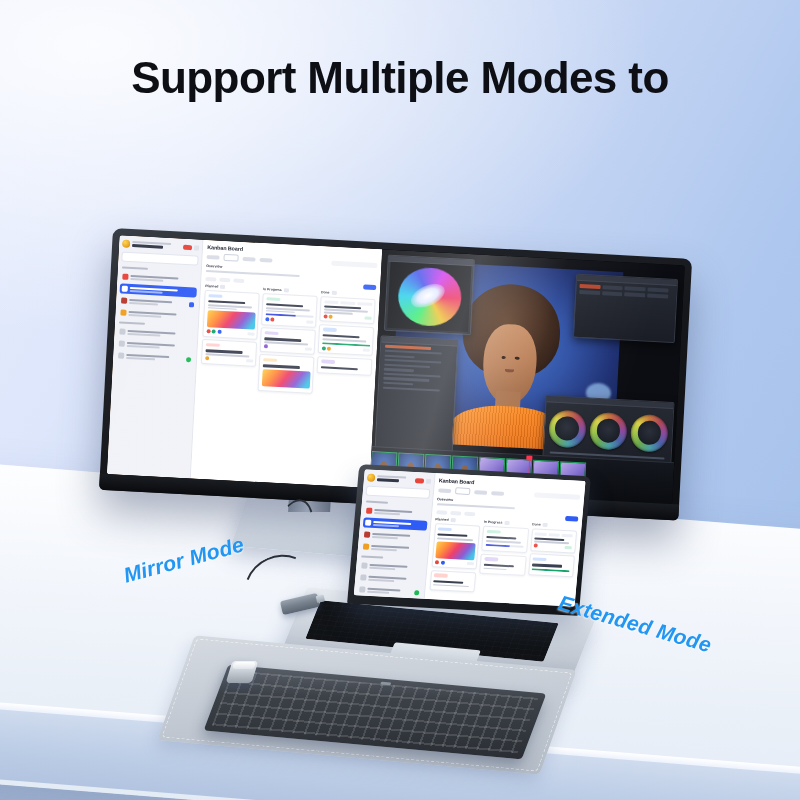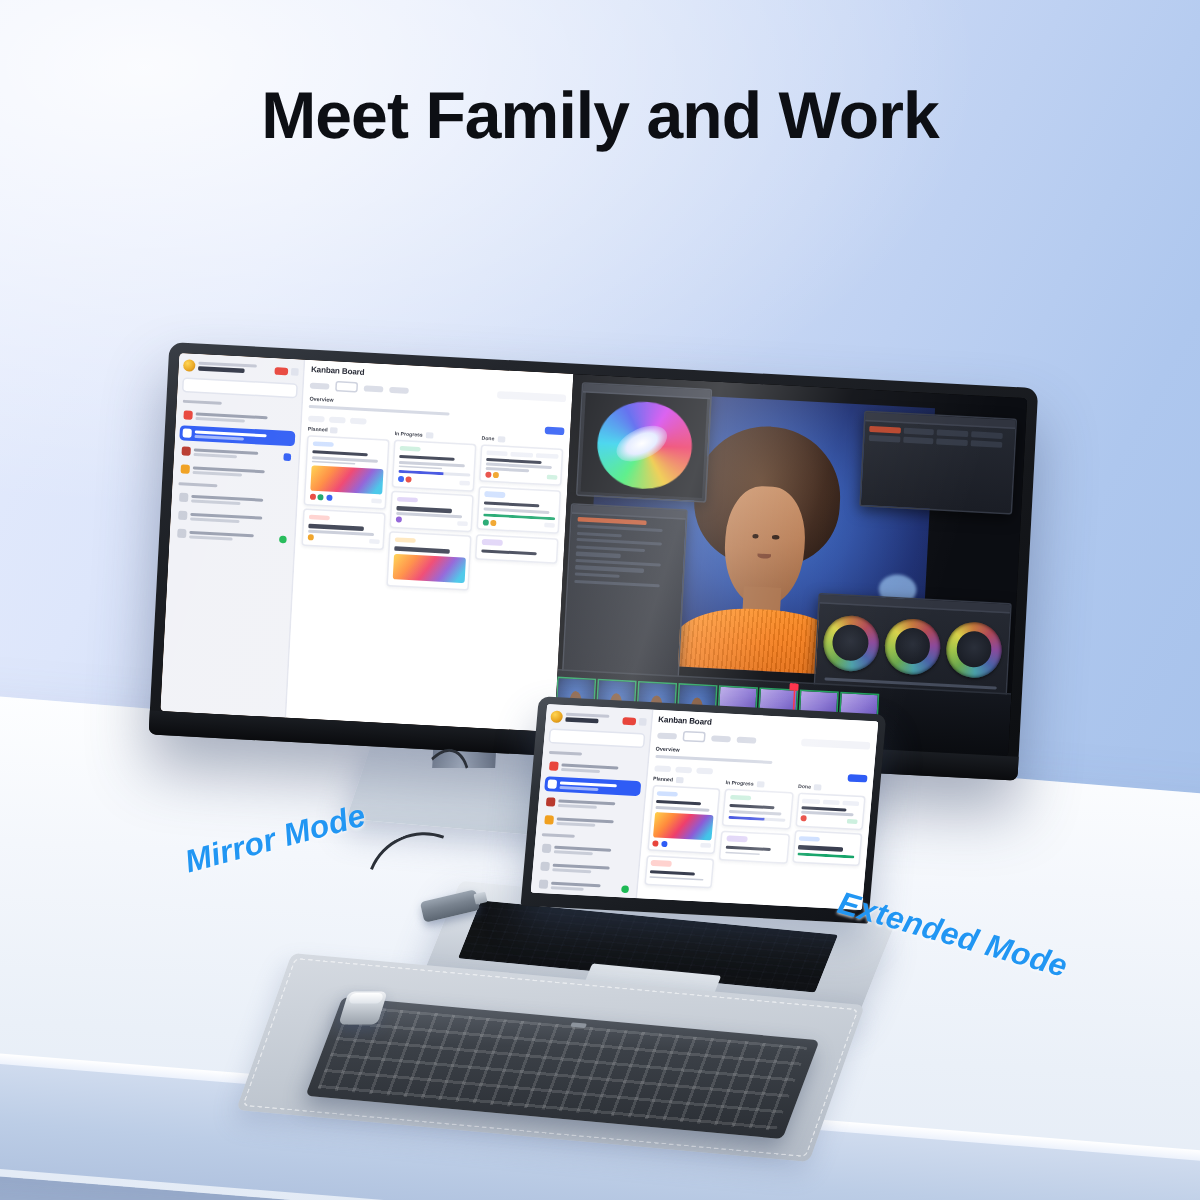--- a/index.html
+++ b/index.html
@@ -246,21 +246,21 @@
 </head>
 <body>
 
 <div class="stage">
 
   <div class="bg"></div>
   <div class="bg-wall-shade"></div>
   <div class="bg-floor"></div>
 
   <div class="headline">
-    <span class="l2">Meet Family and Work</span>
+    <span>Support Multiple Modes to</span>
   </div>
 
   <div class="desk"></div>
   <div class="desk-edge"></div>
   <div class="desk-front"></div>
 
   <div class="mon-base"></div>
   <div class="mon-neck"></div>
 
   <div class="monitor">

